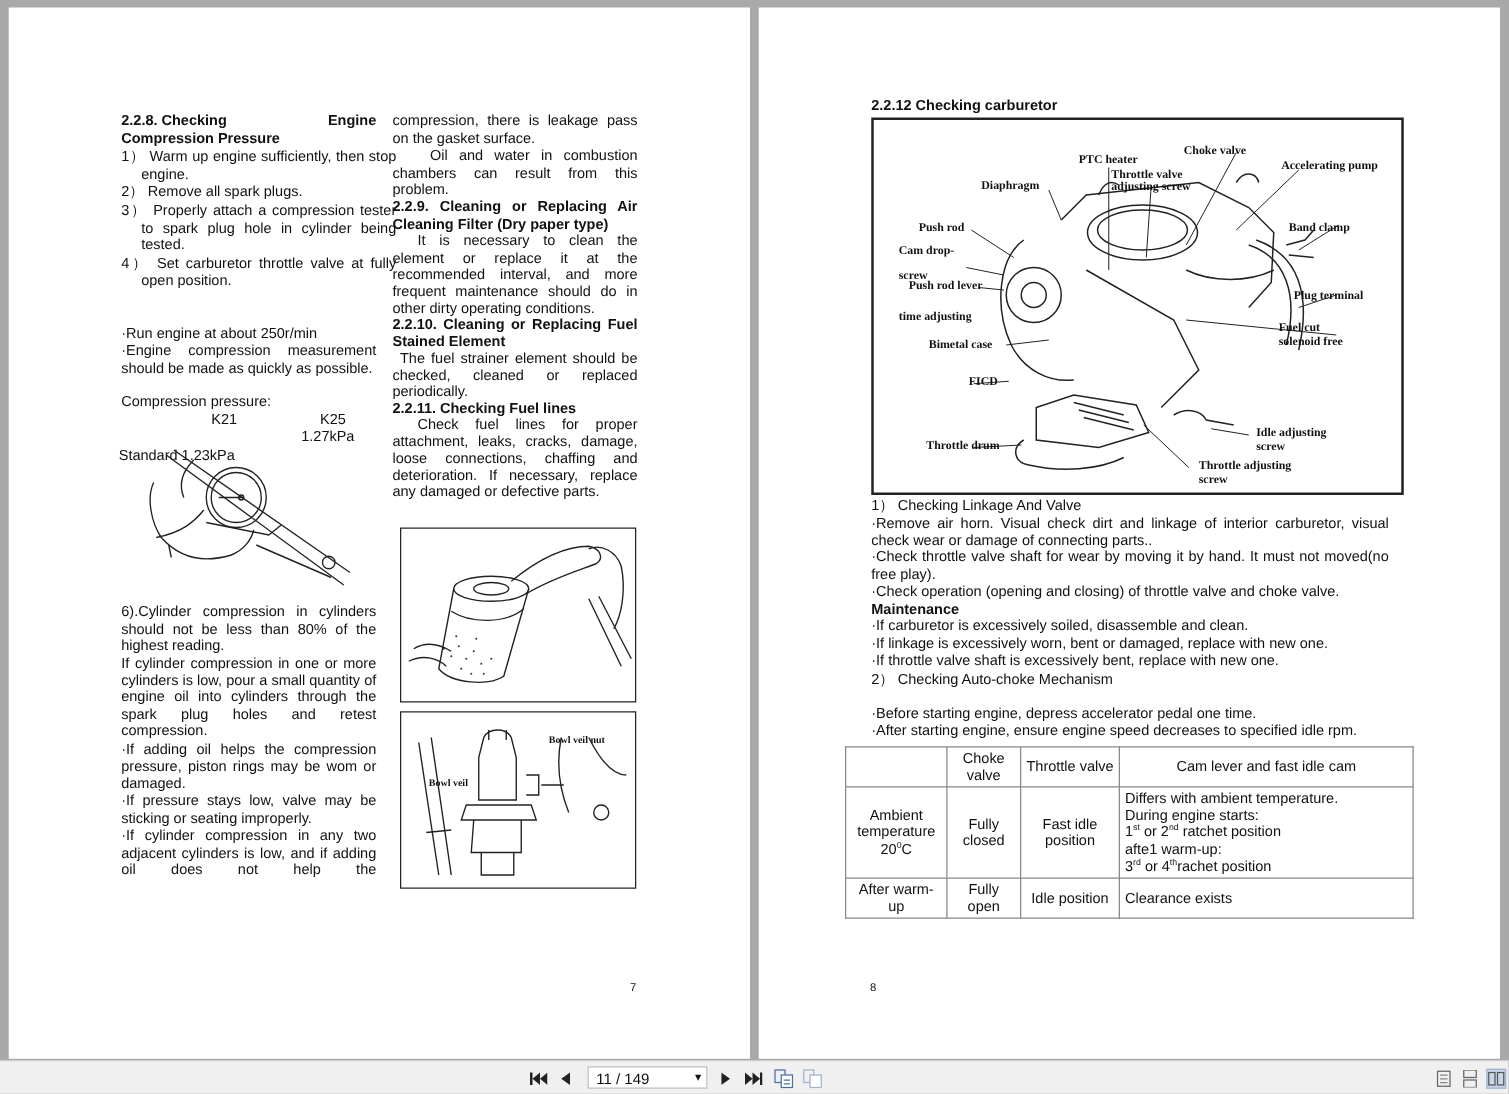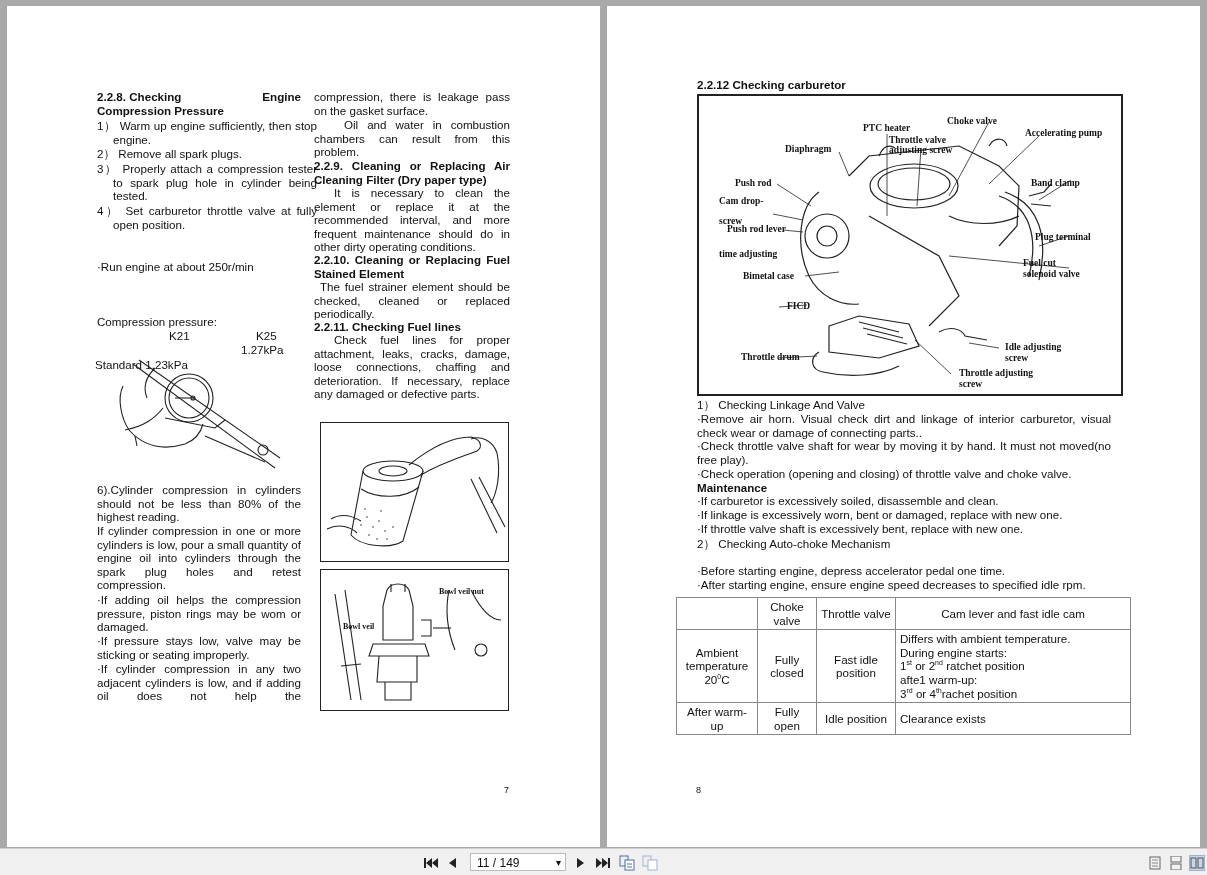--- a/index.html
+++ b/index.html
@@ -32,20 +32,21 @@
   <div class="txt b" style="left:90px;top:84px;width:204px;display:flex;justify-content:space-between;">
     <span>2.2.8. Checking</span>
     <span>Engine</span>
   </div>
   <div class="txt b" style="left:90px;top:98px;width:204px;">Compression Pressure</div>
   <div class="txt j ind" style="left:90px;top:113px;width:204px;">1） Warm up engine sufficiently, then stop engine.</div>
   <div class="txt j ind" style="left:90px;top:141px;width:204px;">2） Remove all spark plugs.</div>
   <div class="txt j ind" style="left:90px;top:156px;width:204px;">3） Properly attach a compression tester to spark plug hole in cylinder being tested.</div>
   <div class="txt j ind" style="left:90px;top:198px;width:204px;">4） Set carburetor throttle valve at fully open position.</div>
   <div class="txt" style="left:90px;top:254px;width:204px;">·Run engine at about 250r/min</div>
+  <div class="txt j" style="left:90px;top:268px;width:204px;padding-left:0;"><span>·Engine compression measurement should be made as quickly as possible.</span></div>
   <div class="txt" style="left:90px;top:309px;width:204px;">Compression pressure:</div>
   <div class="txt" style="left:162px;top:323px;">K21</div>
   <div class="txt" style="left:249px;top:323px;">K25</div>
   <div class="txt" style="left:88px;top:337px;margin-top:15px;"><span>Standard</span> <span>1.23kPa</span></div>
   <div class="txt" style="left:234px;top:337px;">1.27kPa</div>
 
   <svg style="position:absolute;left:108px;top:352px;" width="170" height="120">
     <g fill="none" stroke="#222" stroke-width="1.1">
       <path d="M18 6 L160 110"></path>
         <path d="M24 2 L165 100"></path>
@@ -189,23 +190,23 @@
     <div class="lbl" style="left:326px;top:32px;">Accelerating pump</div>
     <div class="lbl" style="left:86px;top:48px;">Diaphragm</div>
     <div class="lbl" style="left:36px;top:82px;">Push rod</div>
     <div class="lbl" style="left:332px;top:82px;">Band clamp</div>
     <div class="lbl" style="left:20px;top:100px;">Cam drop-</div>
     <div class="lbl" style="left:20px;top:110px;margin-top:43px;">time adjusting</div>
     <div class="lbl" style="left:20px;top:120px;">screw</div>
     <div class="lbl" style="left:28px;top:128px;">Push rod lever</div>
     <div class="lbl" style="left:336px;top:136px;">Plug terminal</div>
     <div class="lbl" style="left:324px;top:162px;">Fuel cut</div>
-    <div class="lbl" style="left:324px;top:173px;">solenoid valve</div>
+    <div class="lbl" style="left:324px;top:173px;">solenoid free</div>
     <div class="lbl" style="left:44px;top:175px;">Bimetal case</div>
-    <div class="lbl" style="left:88px;top:205px;text-align:center;">FICD</div>
+    <div class="lbl" style="left:76px;top:205px;text-align:center;">FICD</div>
     <div class="lbl" style="left:306px;top:246px;">Idle adjusting</div>
     <div class="lbl" style="left:306px;top:257px;">screw</div>
     <div class="lbl" style="left:42px;top:256px;">Throttle drum</div>
     <div class="lbl" style="left:260px;top:272px;">Throttle adjusting</div>
     <div class="lbl" style="left:260px;top:283px;">screw</div>
   </div>
 
   <div class="txt" style="left:90px;top:392px;">1） Checking Linkage And Valve</div>
   <div class="txt j" style="left:90px;top:406px;width:414px;">·Remove air horn. Visual check dirt and linkage of interior carburetor, visual check wear or damage of connecting parts..</div>
   <div class="txt j" style="left:90px;top:433px;width:414px;">·Check throttle valve shaft for wear by moving it by hand. It must not moved(no free play).</div>

